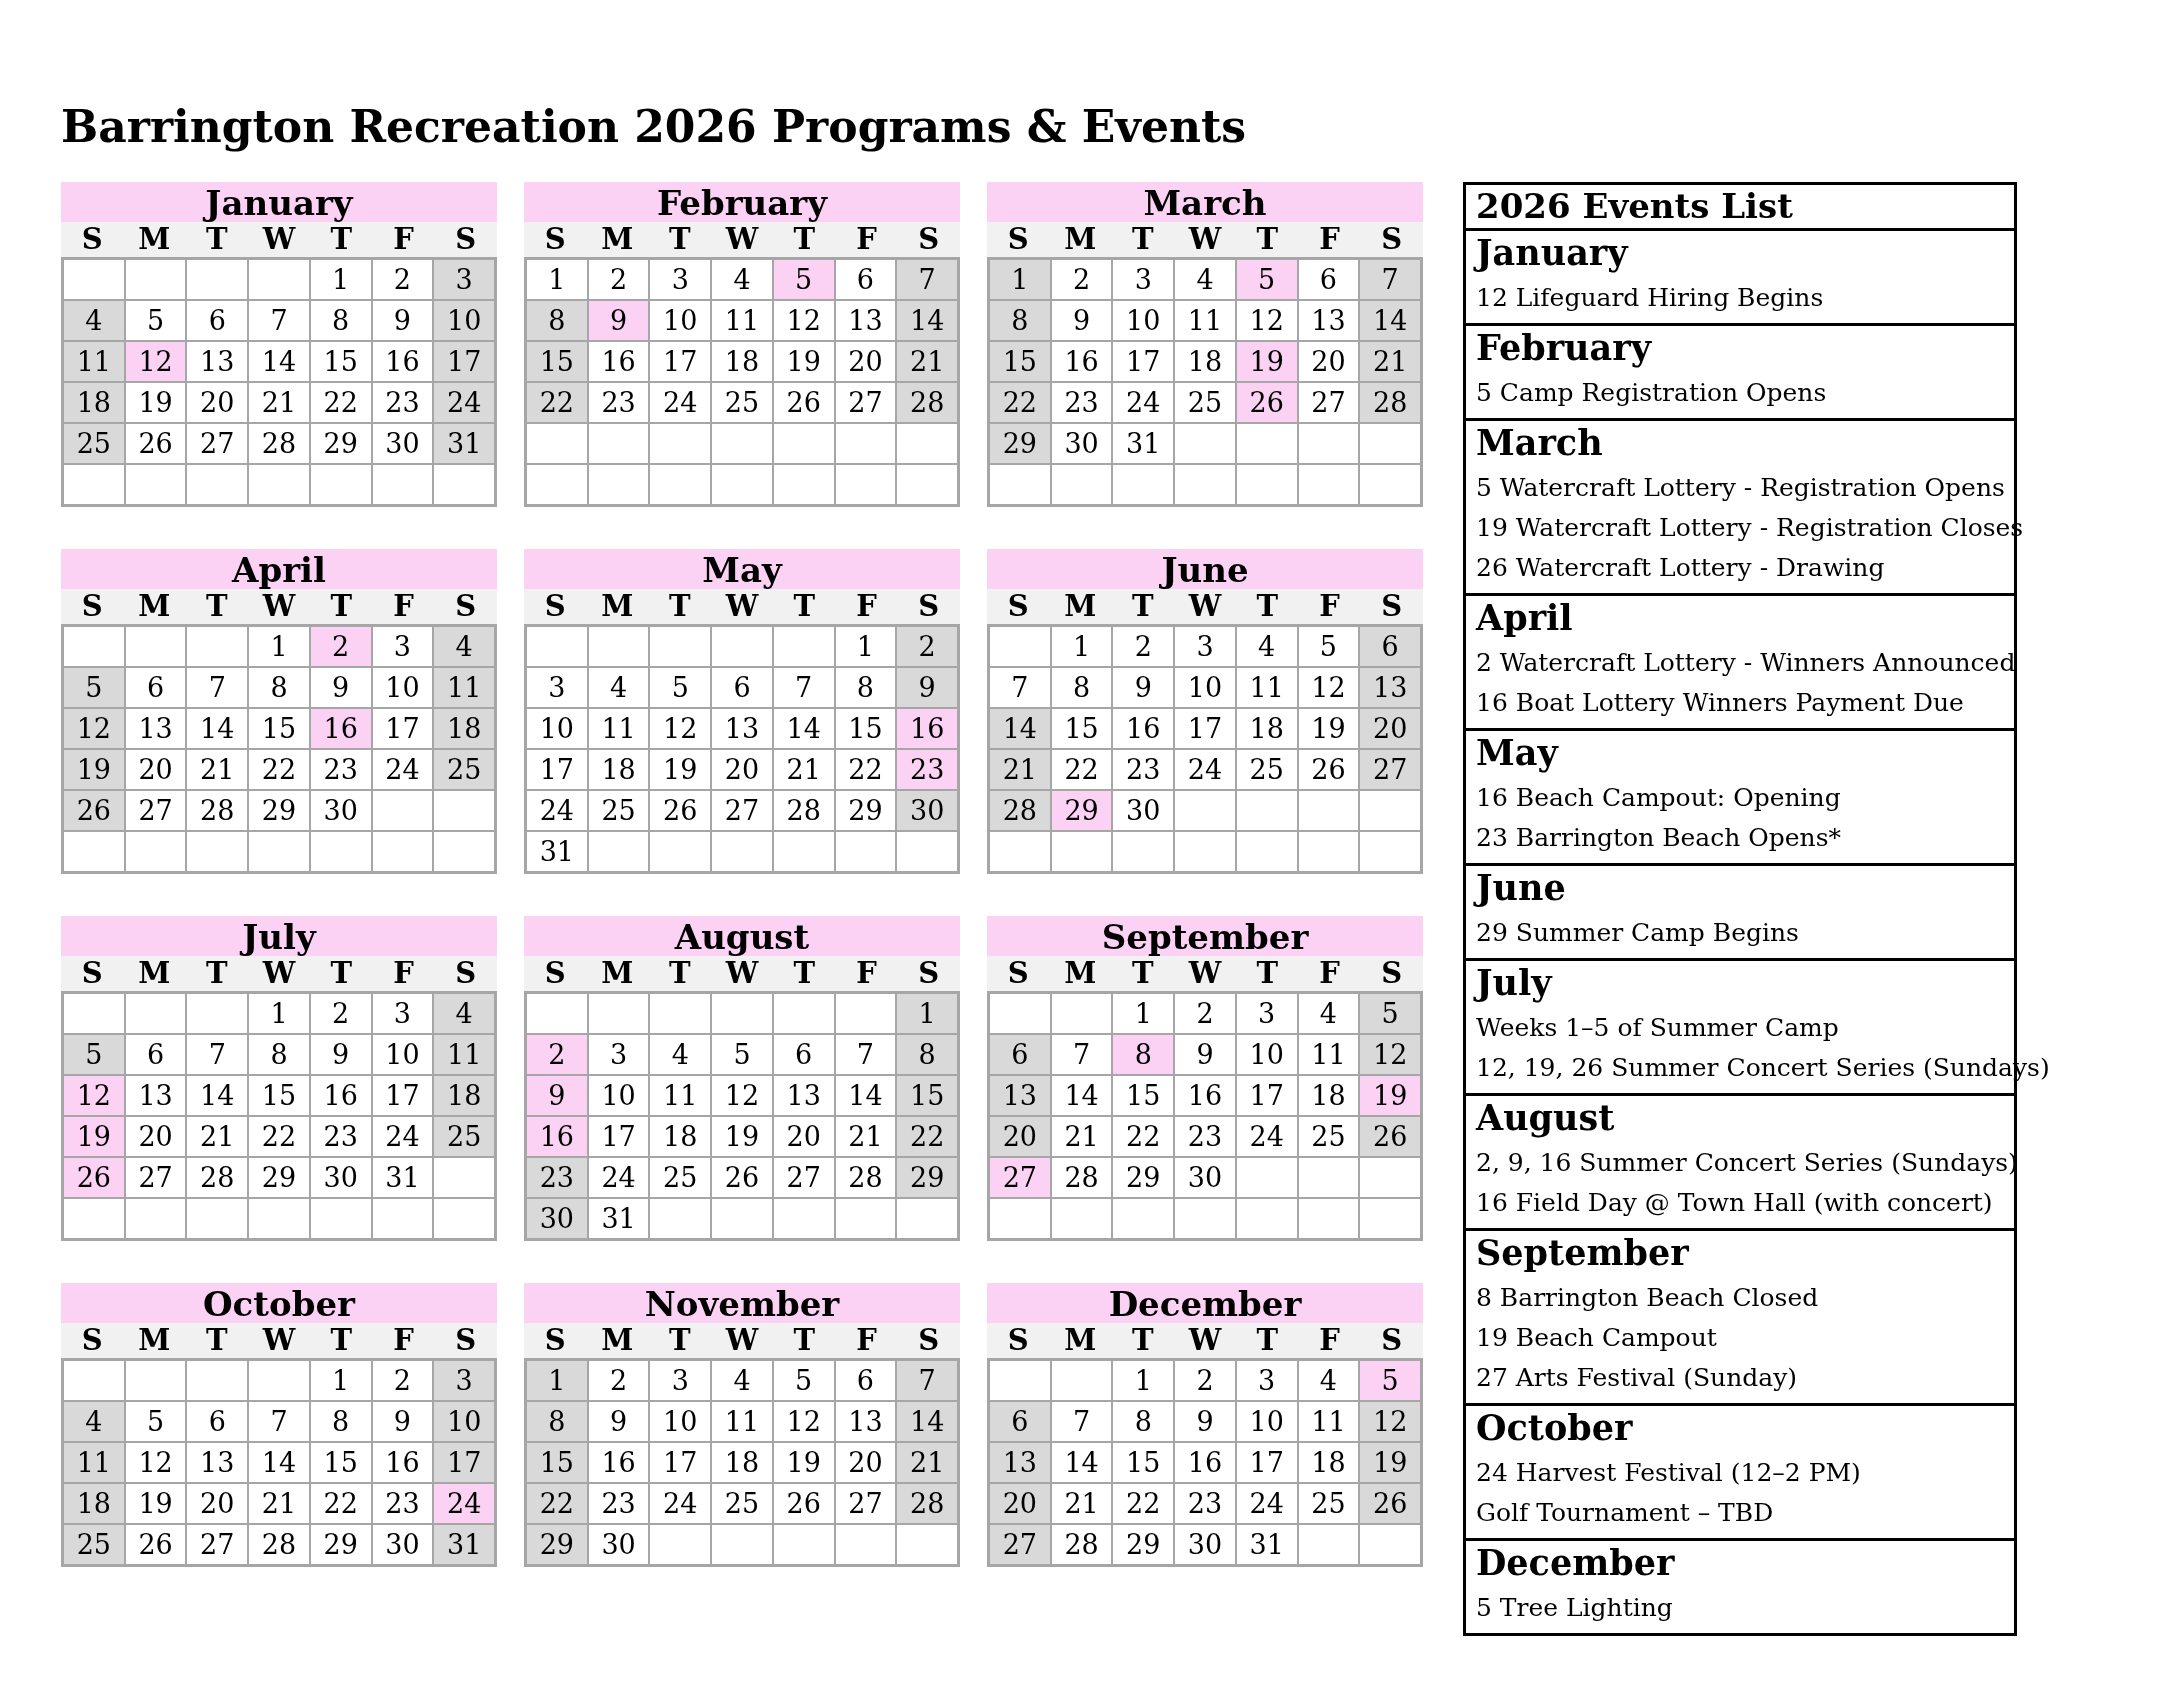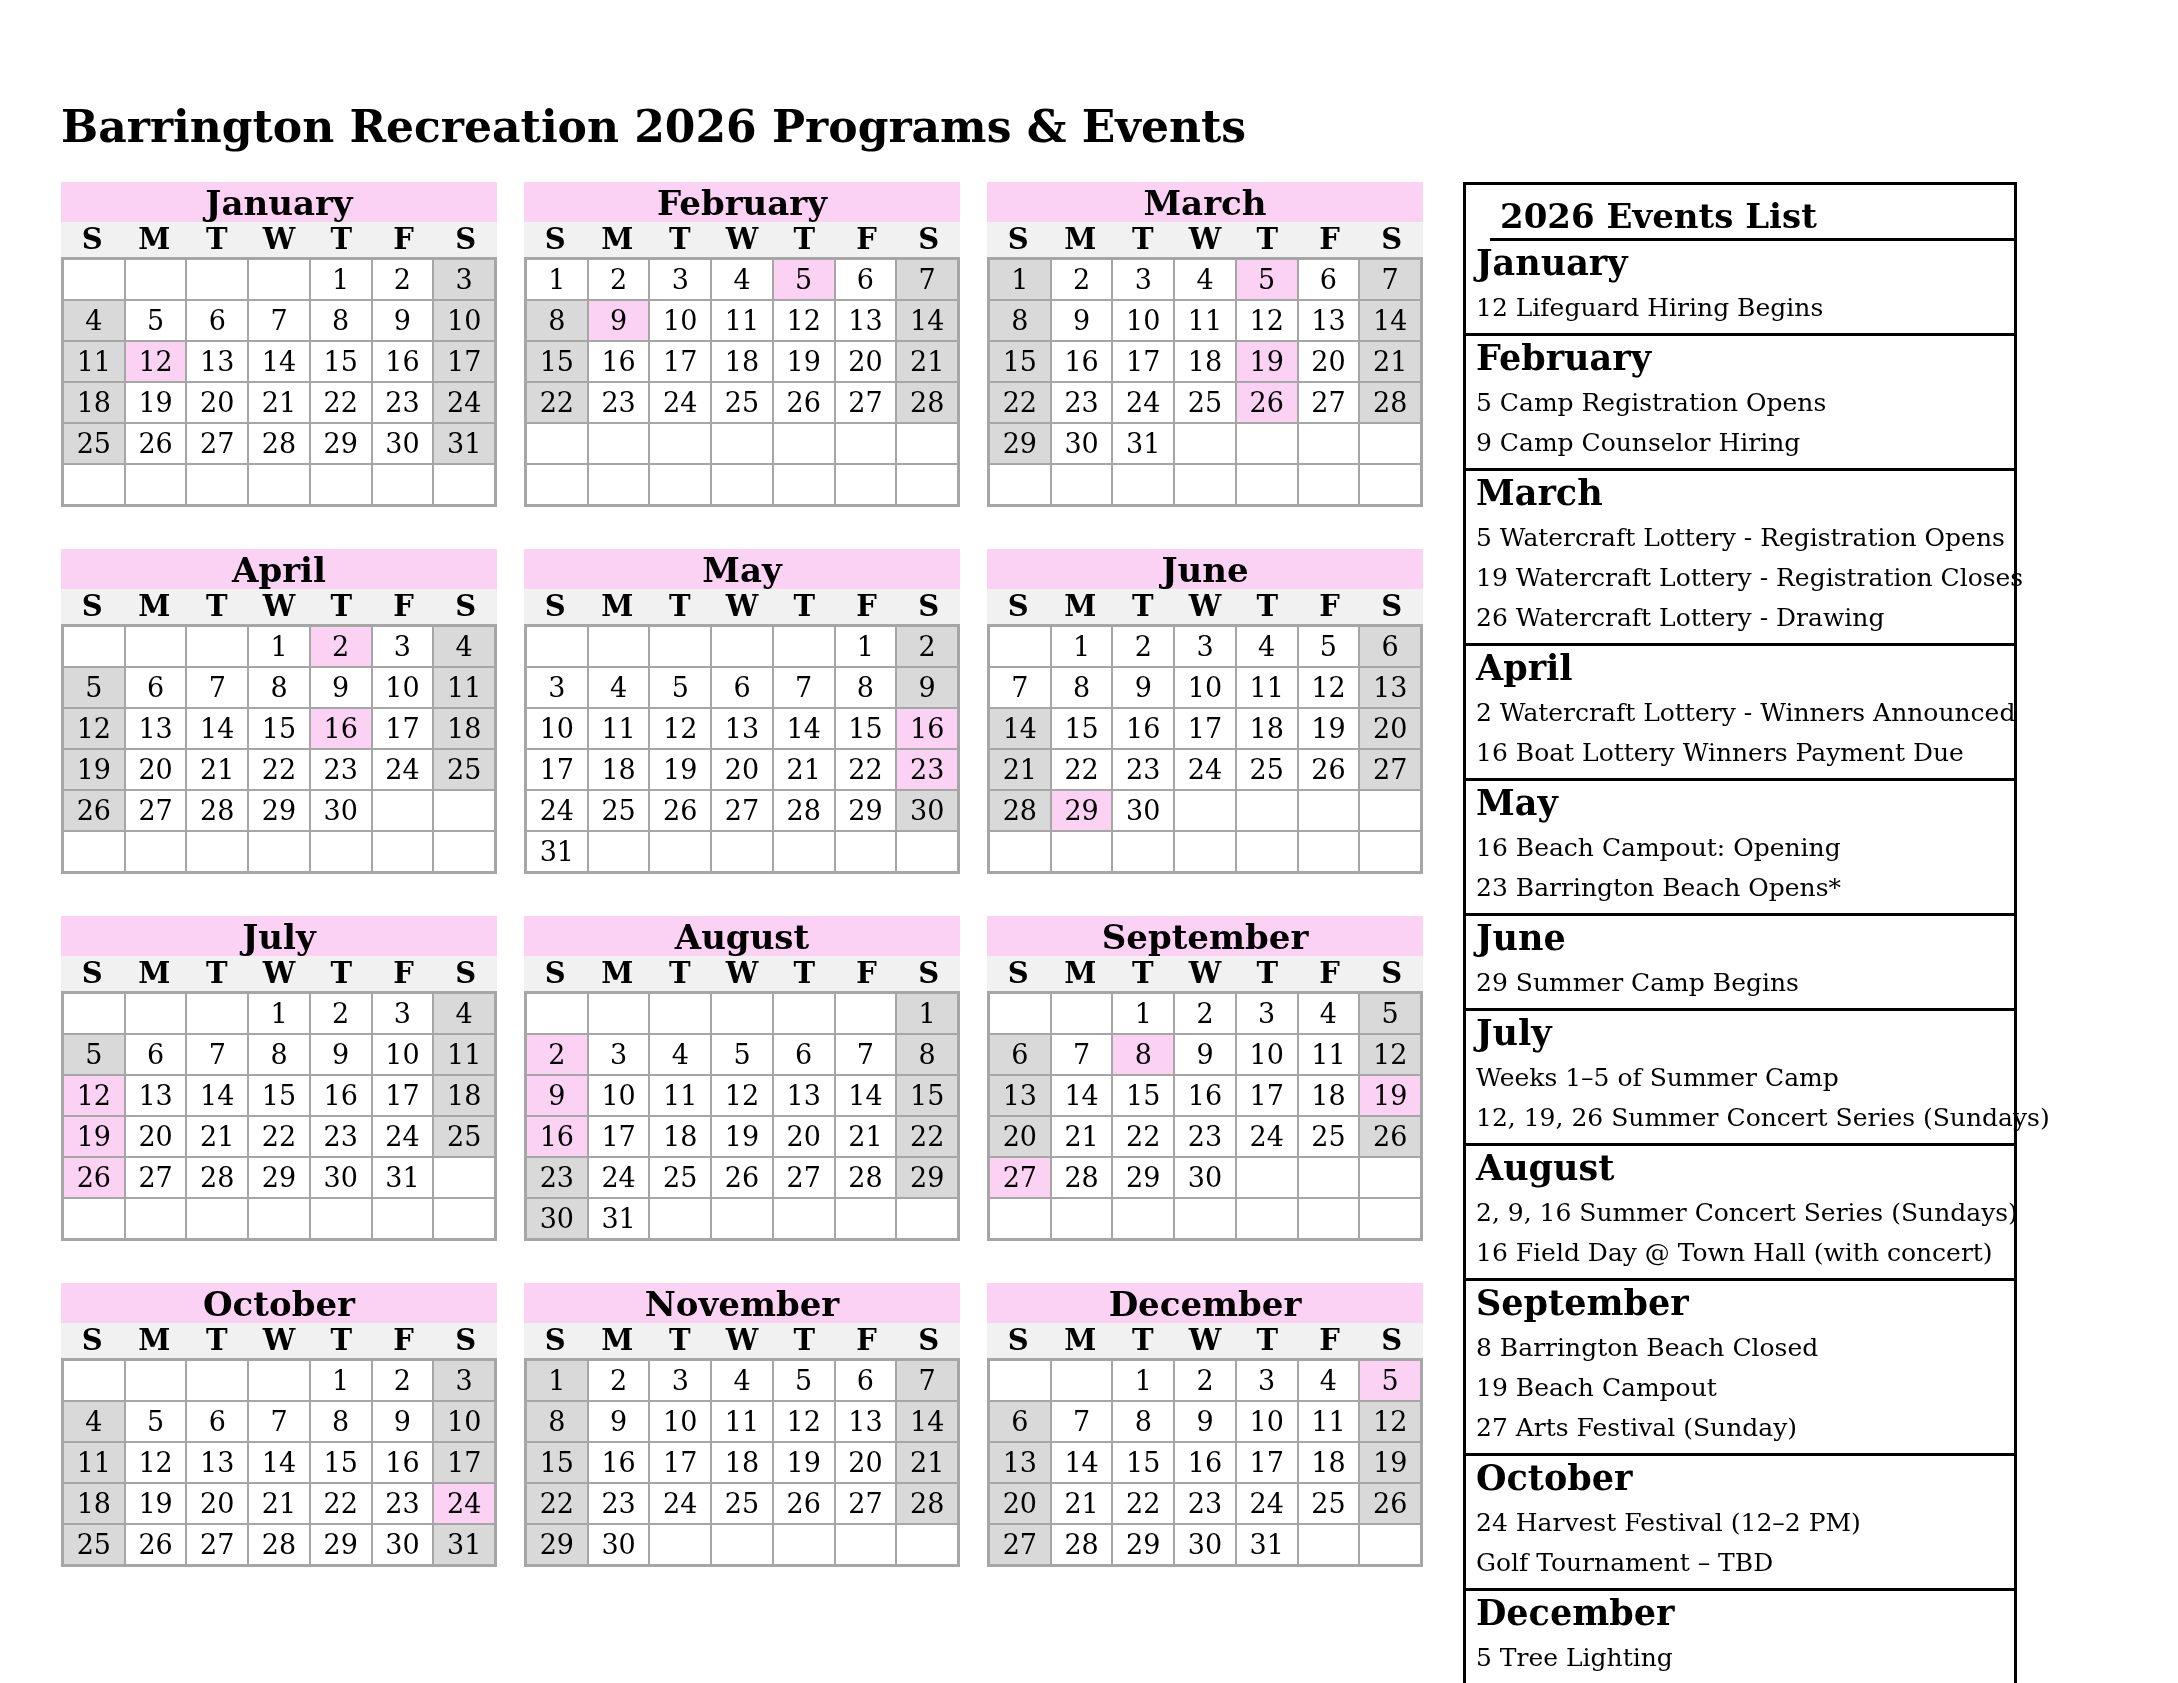--- a/index.html
+++ b/index.html
@@ -71,23 +71,22 @@
   .events {
     width:554px;
     border:3px solid #000;
     background:#fff;
     box-sizing:border-box;
   }
   .ev-title {
     font-weight:bold;
     font-size:34px;
     line-height:40px;
-    padding:11px 10px 2px 10px;
+    padding:1px 10px 2px 10px;
     border-bottom:3px solid #000;
-    margin-left:24px;
   }
   .sec { border-bottom:3px solid #000; padding:1px 10px 9px 10px; }
   .sec:last-child { border-bottom:none; }
   .sec-h {
     font-weight:bold;
     font-size:35px;
     line-height:42px;
   }
   .sec-i {
     font-size:25px;
@@ -758,21 +757,20 @@
     <section class="events">
       <div class="ev-title">2026 Events List</div>
       <div id="ev-sections">
           <div class="sec">
             <div class="sec-h">January</div>
             <div class="sec-i">12 Lifeguard Hiring Begins</div>
           </div>
           <div class="sec">
             <div class="sec-h">February</div>
             <div class="sec-i">5 Camp Registration Opens</div>
-            <div class="sec-i">9 Camp Counselor Hiring</div>
           </div>
           <div class="sec">
             <div class="sec-h">March</div>
             <div class="sec-i">5 Watercraft Lottery - Registration Opens</div>
             <div class="sec-i">19 Watercraft Lottery - Registration Closes</div>
             <div class="sec-i">26 Watercraft Lottery -  Drawing</div>
           </div>
           <div class="sec">
             <div class="sec-h">April</div>
             <div class="sec-i">2 Watercraft Lottery - Winners Announced</div>

